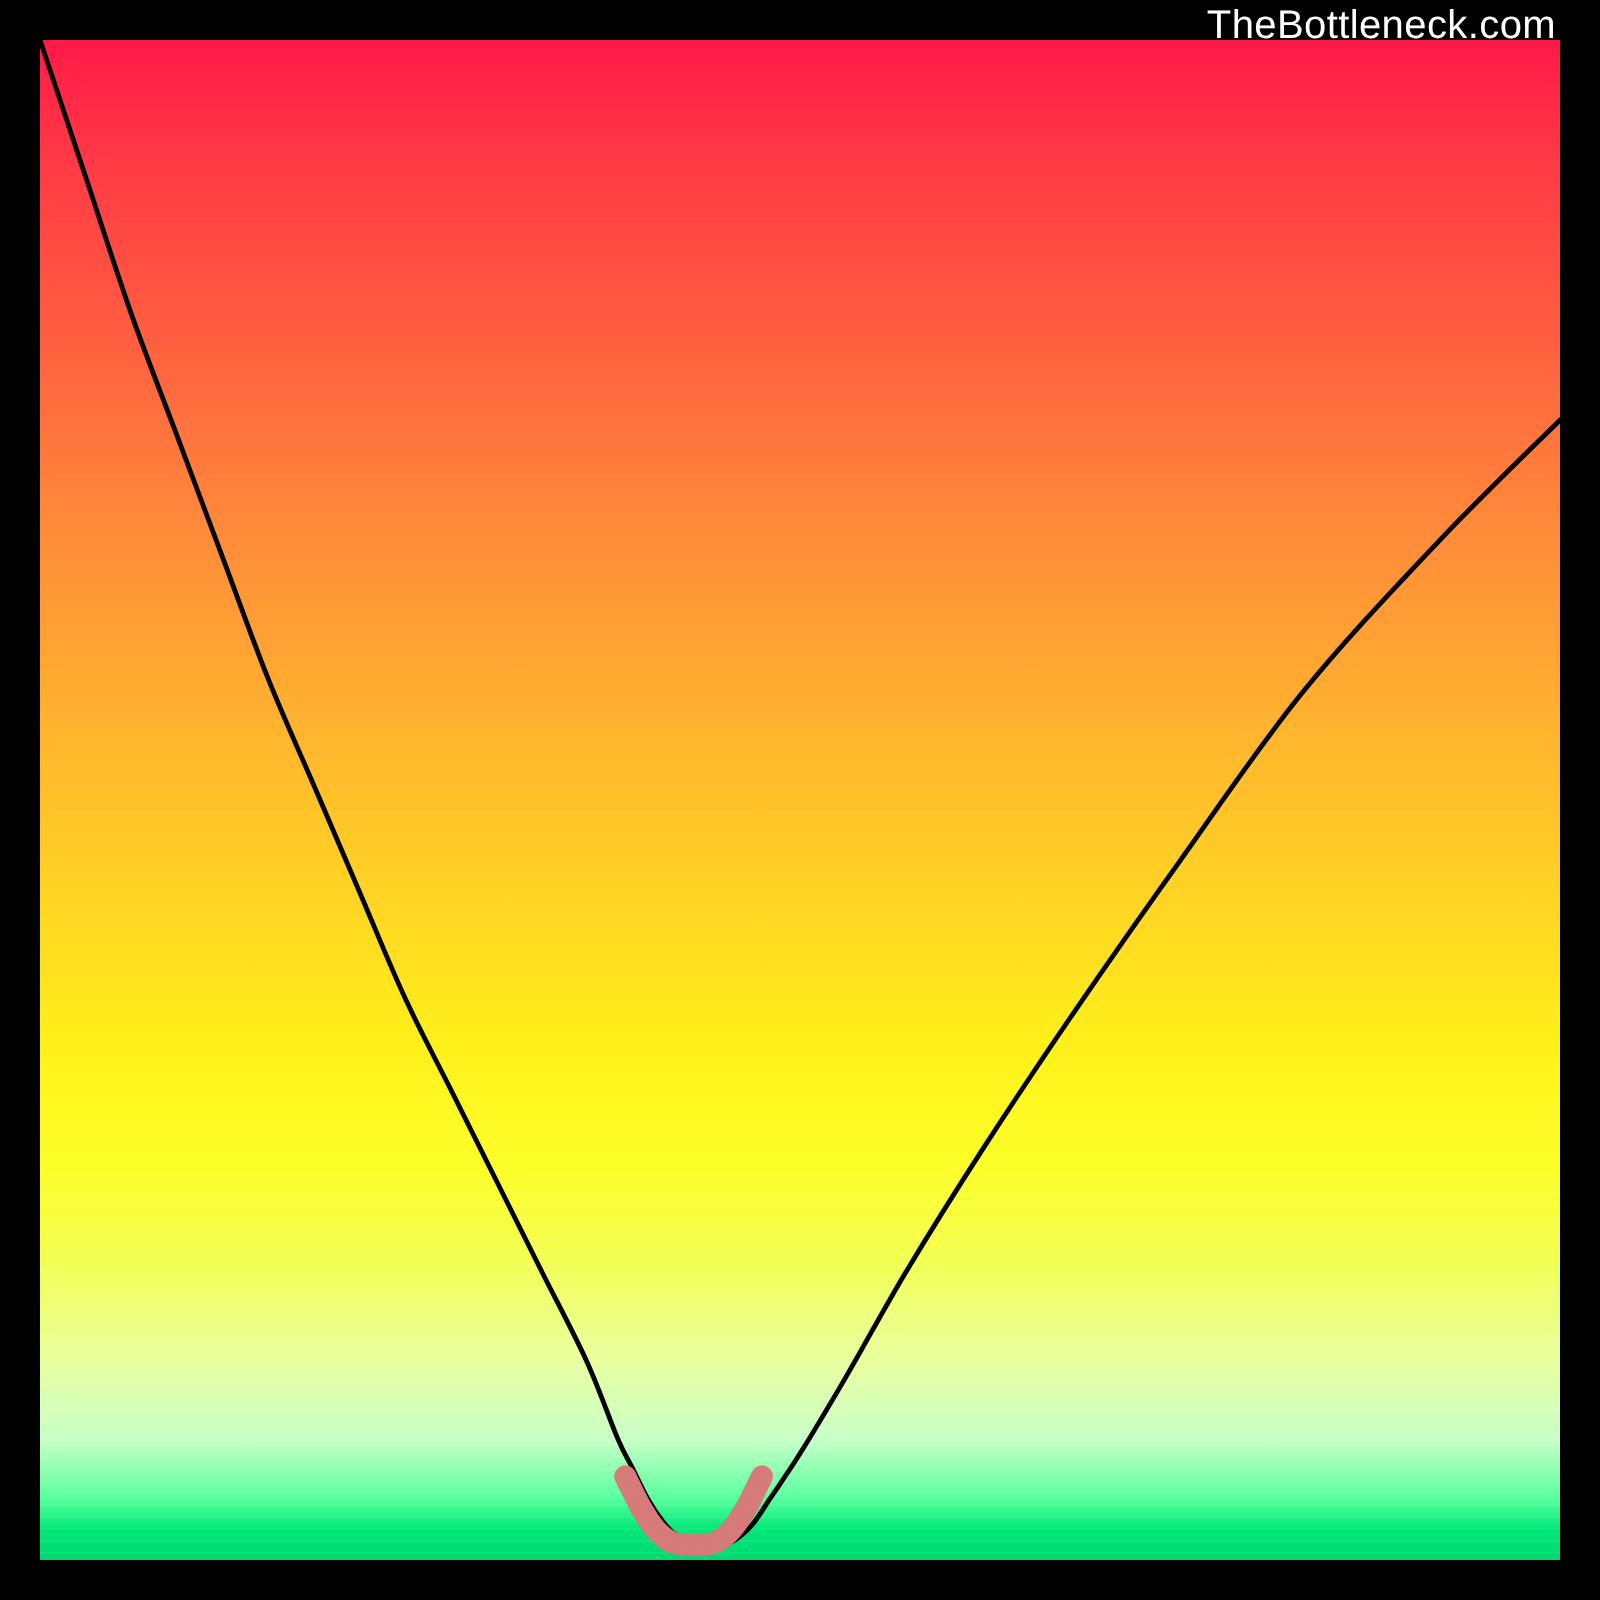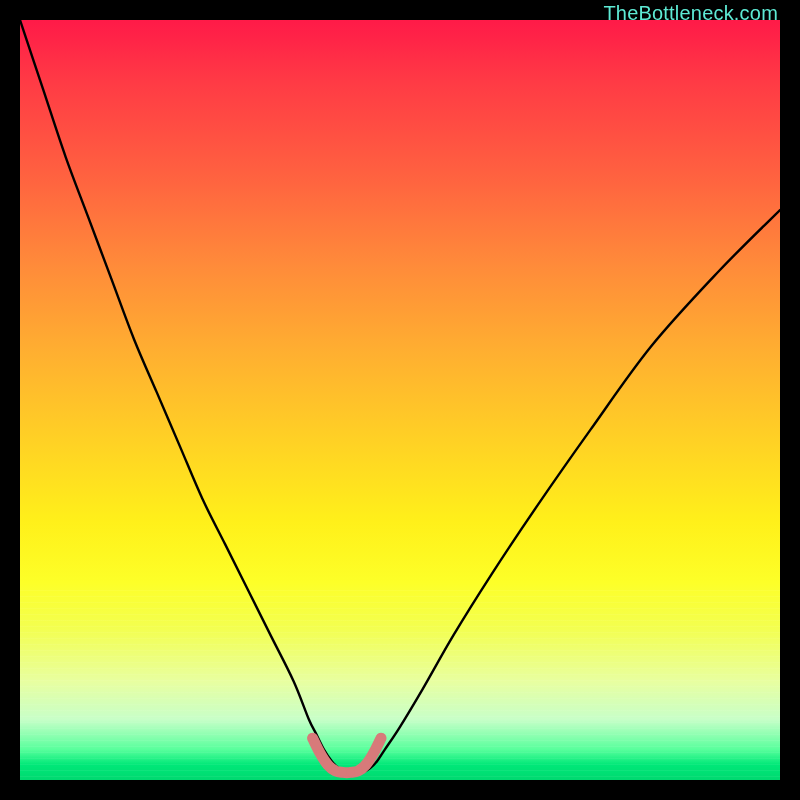--- a/index.html
+++ b/index.html
@@ -63,21 +63,21 @@
     pointer-events: none;
   }
   .svg-layer {
     position: absolute;
     inset: 0;
   }
   .watermark {
     position: absolute;
     top: 2px;
     right: 22px;
-    color: #5eead4;
+    color: #ffffff;
     font-size: 20px;
     letter-spacing: 0.2px;
     font-weight: 400;
     user-select: none;
   }
 </style>
 </head>
 <body>
 
 <div class="frame">

